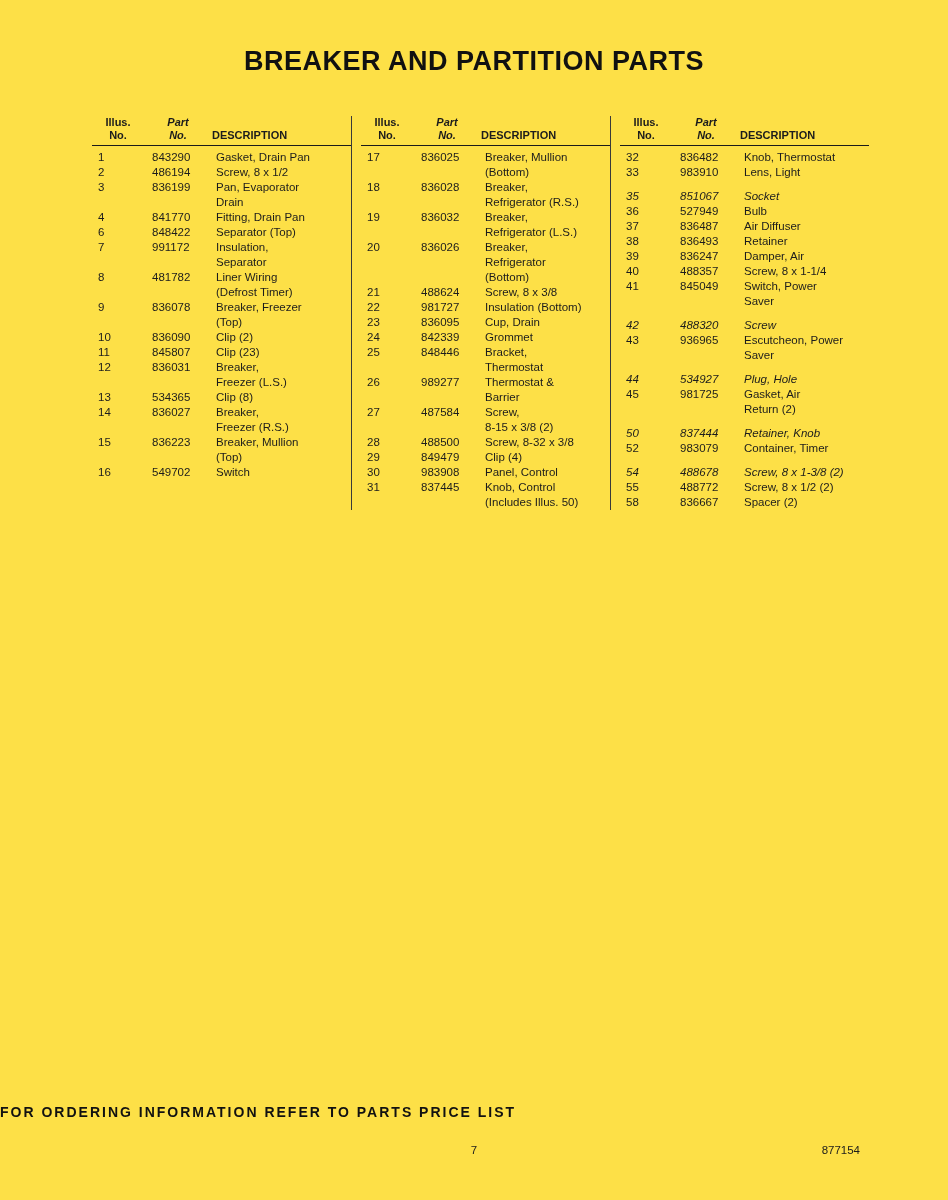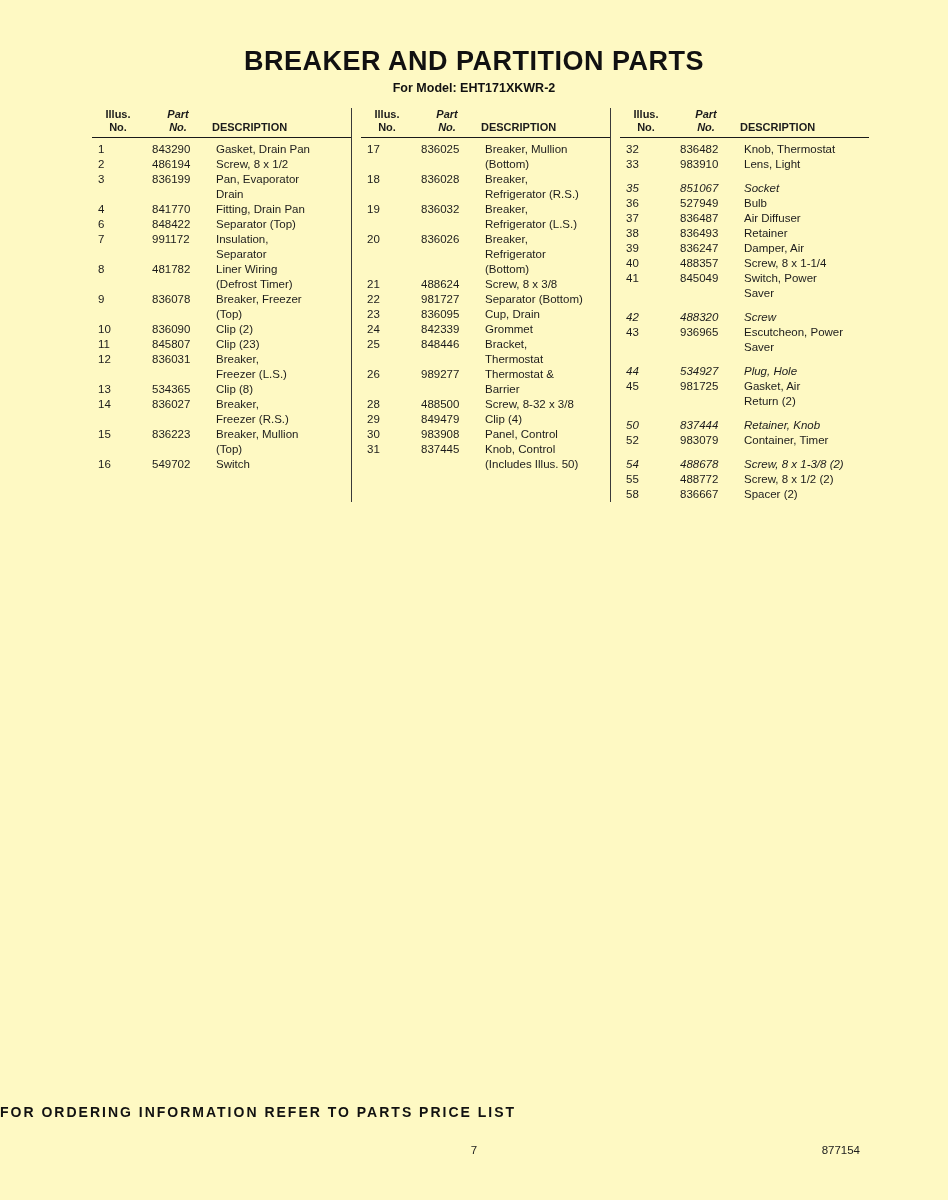--- a/index.html
+++ b/index.html
@@ -1,41 +1,41 @@
 <!DOCTYPE html>
 <html><head>
 <meta charset="utf-8">
 <style>
   * { margin: 0; padding: 0; box-sizing: border-box; }
   body { background: #e8e8e8; font-family: "Liberation Sans", "DejaVu Sans", sans-serif; }
   .page {
     position: relative;
     width: 948px; height: 1200px;
     margin: 0 auto;
-    background: #fef9c3;
+    background: #fde047;
     color: #1c1c1c;
   }
   .title {
     padding-top: 46px;
     text-align: center;
     font-size: 27px;
     font-weight: 700;
     letter-spacing: 0.5px;
     color: #111;
   }
   .subtitle {
     text-align: center;
     font-size: 12.5px;
     font-weight: 700;
     margin-top: 4px;
     color: #111;
   }
   .table-wrap {
     position: absolute;
-    left: 92px; top: 108px;
+    left: 92px; top: 116px;
     width: 782px;
     display: flex;
     align-items: stretch;
   }
   .col-group {
     width: 259px;
     font-size: 11.5px;
     line-height: 15px;
   }
   .col-group.bordered {
@@ -84,21 +84,20 @@
     font-size: 11.5px;
     text-align: right;
   }
 </style>
 </head>
 <body>
 
 <div class="page">
 
   <div class="title">BREAKER AND PARTITION PARTS</div>
-  <div class="subtitle">For Model: EHT171XKWR-2</div>
 
   <div class="table-wrap">
     <section class="col-group">
   <div class="thead">
     <div class="th-no">Illus.
 No.</div>
     <div class="th-part">Part
 No.</div>
     <div class="th-desc">DESCRIPTION</div>
   </div>
@@ -240,21 +239,21 @@
 
   <div class="row">
     <div class="c-no">21</div>
     <div class="c-part">488624</div>
     <div class="c-desc">Screw, 8 x 3/8</div>
   </div>
 
   <div class="row">
     <div class="c-no">22</div>
     <div class="c-part">981727</div>
-    <div class="c-desc">Separator (Bottom)</div>
+    <div class="c-desc">Insulation (Bottom)</div>
   </div>
 
   <div class="row">
     <div class="c-no">23</div>
     <div class="c-part">836095</div>
     <div class="c-desc">Cup, Drain</div>
   </div>
 
   <div class="row">
     <div class="c-no">24</div>
@@ -269,20 +268,26 @@
 Thermostat</div>
   </div>
 
   <div class="row">
     <div class="c-no">26</div>
     <div class="c-part">989277</div>
     <div class="c-desc">Thermostat &amp;
 Barrier</div>
   </div>
 
+  <div class="row">
+    <div class="c-no">27</div>
+    <div class="c-part">487584</div>
+    <div class="c-desc">Screw,
+8-15 x 3/8 (2)</div>
+  </div>
 
   <div class="row">
     <div class="c-no">28</div>
     <div class="c-part">488500</div>
     <div class="c-desc">Screw, 8-32 x 3/8</div>
   </div>
 
   <div class="row">
     <div class="c-no">29</div>
     <div class="c-part">849479</div>

